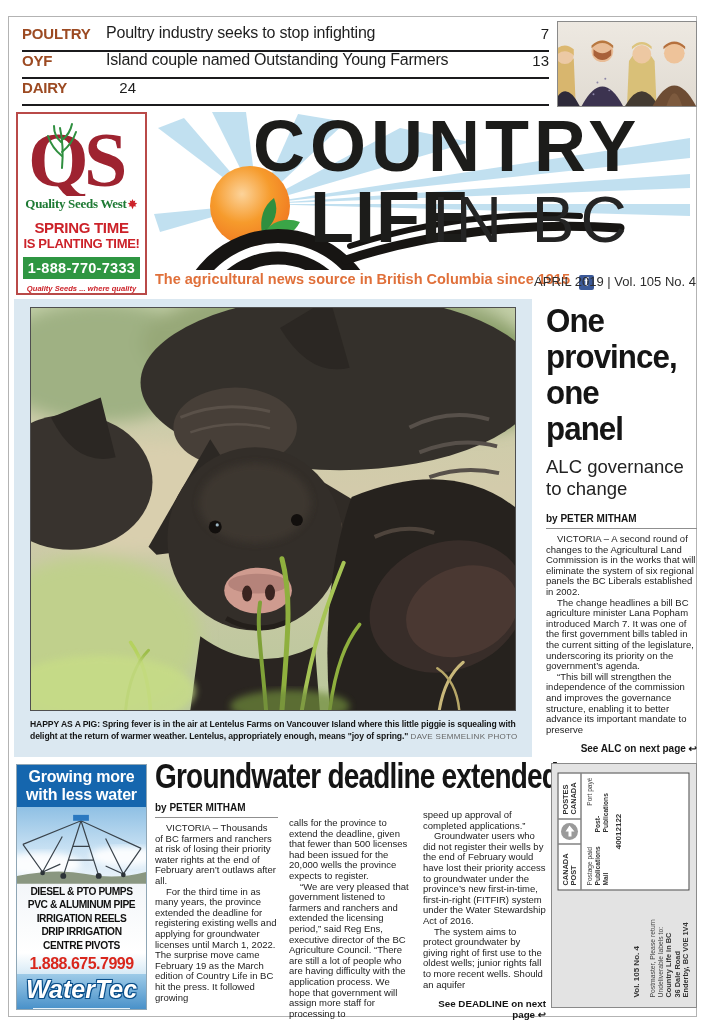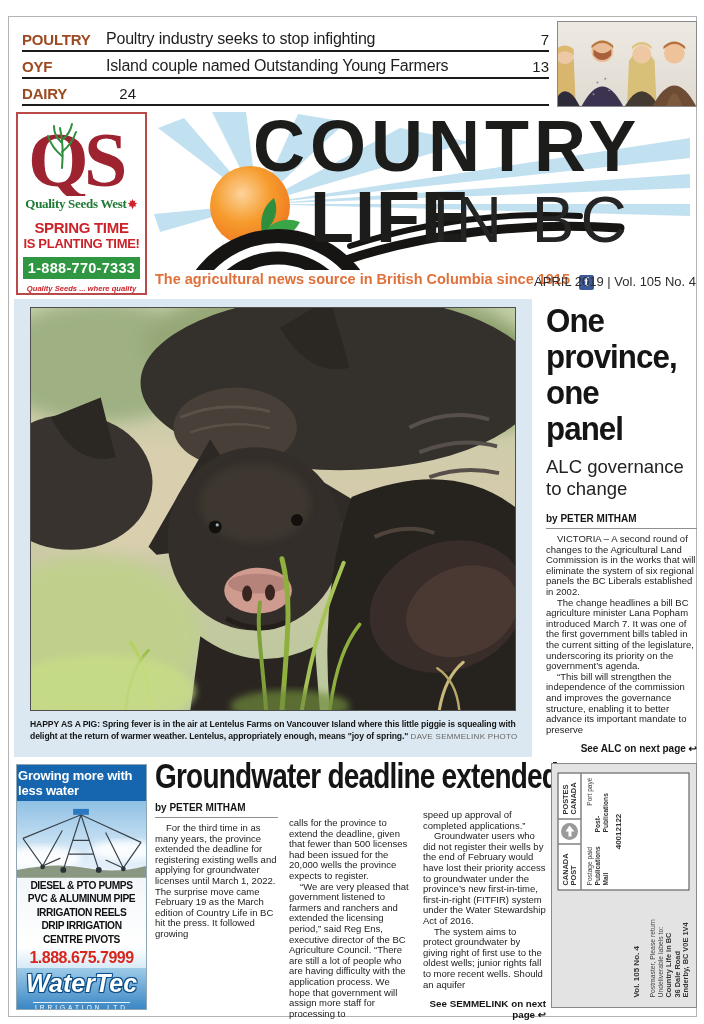--- a/index.html
+++ b/index.html
@@ -7,21 +7,21 @@
   .page {
     position:relative; width:704px; height:1024px; background:#fff;
     font-family:"Liberation Sans", sans-serif; color:#231f20; overflow:hidden;
   }
   .frame { position:absolute; left:8px; top:16px; width:689px; height:1001px;
     border:1px solid #b3b3b3; pointer-events:none; }
 
   
   .teasers { position:absolute; left:22px; top:25px; width:527px; }
   .t-row { display:flex; align-items:flex-end; height:27px;
-    border-bottom:2px solid #1b1b1d; padding-bottom:2px; }
+    border-bottom:2px solid #1b1b1d; padding-bottom:8px; }
   .t-cat { width:84px; font-size:15px; font-weight:bold; color:#9c4a22; letter-spacing:-0.2px; }
   .t-title { flex:1; font-size:16px; color:#1e1e1e; letter-spacing:-0.2px; }
   .t-page { width:30px; text-align:right; font-size:15px; color:#1e1e1e; }
 
   .people-photo { position:absolute; left:557px; top:21px; width:140px; height:86px;
     border:1px solid #8a8a8a; background:#e7e2da; }
   .people-photo svg { display:block; width:100%; height:100%; }
 
   
   .qs-ad { position:absolute; left:16px; top:112px; width:131px; height:183px;
@@ -77,22 +77,22 @@
   .gw-headline { white-space:nowrap; transform:scaleX(0.80); transform-origin:left top;
     font-size:35px; line-height:38px; font-weight:bold; letter-spacing:-1px; color:#151515; }
   .gw-cols { display:flex; gap:11px; margin-top:7px; }
   .gw-col { width:123px; }
   .gw-col .byline { margin-top:0; margin-bottom:5px; }
   .gw-see { margin-top:8px; font-size:9.8px; font-weight:bold; text-align:right; color:#151515; }
 
   
   .wt-ad { position:absolute; left:16px; top:764px; width:131px; height:246px;
     border:1px solid #8fa6b5; display:flex; flex-direction:column; overflow:hidden; background:#fff; }
-  .wt-head { background:#1566ae; color:#fff; font-size:13px; font-weight:bold;
-    text-align:left; padding:3px 1px; letter-spacing:-0.2px; }
+  .wt-head { background:#1566ae; color:#fff; font-size:16px; font-weight:bold;
+    text-align:center; padding:3px 1px; letter-spacing:-0.2px; }
   .wt-photo { height:78px; }
   .wt-photo svg { display:block; width:100%; height:100%; }
   .wt-items { background:linear-gradient(#f3f6f9,#ffffff); padding:1px 0; }
   .wt-item { font-size:10.2px; font-weight:bold; text-align:center; line-height:13.5px;
     color:#101010; letter-spacing:-0.4px; }
   .wt-phone { font-size:16px; font-weight:bold; color:#d9261c; text-align:center;
     padding:2px 0 1px; background:linear-gradient(#ffffff,#d7eaf6); letter-spacing:-0.5px; }
   .wt-water { flex:1; background:linear-gradient(#9ecbe8,#2f7fc0); text-align:center; padding-top:2px; }
   .wt-brand { font-size:25px; font-weight:bold; font-style:italic; color:#fff; line-height:26px;
     text-shadow:0 0 2px #0b4f8a, 1px 1px 0 #0b4f8a, -1px -1px 0 #0b4f8a, 1px -1px 0 #0b4f8a, -1px 1px 0 #0b4f8a; }
@@ -334,31 +334,32 @@
     <p class="body-par">The change headlines a bill BC agriculture minister Lana Popham introduced March 7. It was one of the first government bills tabled in the current sitting of the legislature, underscoring its priority on the government’s agenda.</p>
     <p class="body-par">“This bill will strengthen the independence of the commission and improves the governance structure, enabling it to better advance its important mandate to preserve</p>
     <div class="see-note">See ALC on next page ↩</div>
   </div>
 
   <div class="gw">
     <div class="gw-headline">Groundwater deadline extended</div>
     <div class="gw-cols">
       <div class="gw-col">
         <div class="byline">by PETER MITHAM</div>
+        <p class="body-par">VICTORIA – Thousands of BC farmers and ranchers at risk of losing their priority water rights at the end of February aren’t outlaws after all.</p>
         <p class="body-par">For the third time in as many years, the province extended the deadline for registering existing wells and applying for groundwater licenses until March 1, 2022. The surprise move came February 19 as the March edition of Country Life in BC hit the press. It followed growing</p>
       </div>
       <div class="gw-col">
         <p class="body-par" style="margin-top:16px; text-indent:0;">calls for the province to extend the deadline, given that fewer than 500 licenses had been issued for the 20,000 wells the province expects to register.</p>
         <p class="body-par">“We are very pleased that government listened to farmers and ranchers and extended the licensing period,” said Reg Ens, executive director of the BC Agriculture Council. “There are still a lot of people who are having difficulty with the application process. We hope that government will assign more staff for processing to</p>
       </div>
       <div class="gw-col">
         <p class="body-par" style="margin-top:8px; text-indent:0;">speed up approval of completed applications.”</p>
         <p class="body-par">Groundwater users who did not register their wells by the end of February would have lost their priority access to groundwater under the province’s new first-in-time, first-in-right (FITFIR) system under the Water Stewardship Act of 2016.</p>
         <p class="body-par">The system aims to protect groundwater by giving right of first use to the oldest wells; junior rights fall to more recent wells. Should an aquifer</p>
-        <div class="gw-see">See SEMMELINK on next page ↩</div>
+        <div class="gw-see">See DEADLINE on next page ↩</div>
       </div>
     </div>
   </div>
 
   <div class="wt-ad">
     <div class="wt-head">Growing more with less water</div>
     <div class="wt-photo">
       <svg viewBox="0 0 131 78" preserveAspectRatio="none">
         <defs>
           <linearGradient id="sky" x1="0" y1="0" x2="0" y2="1">

